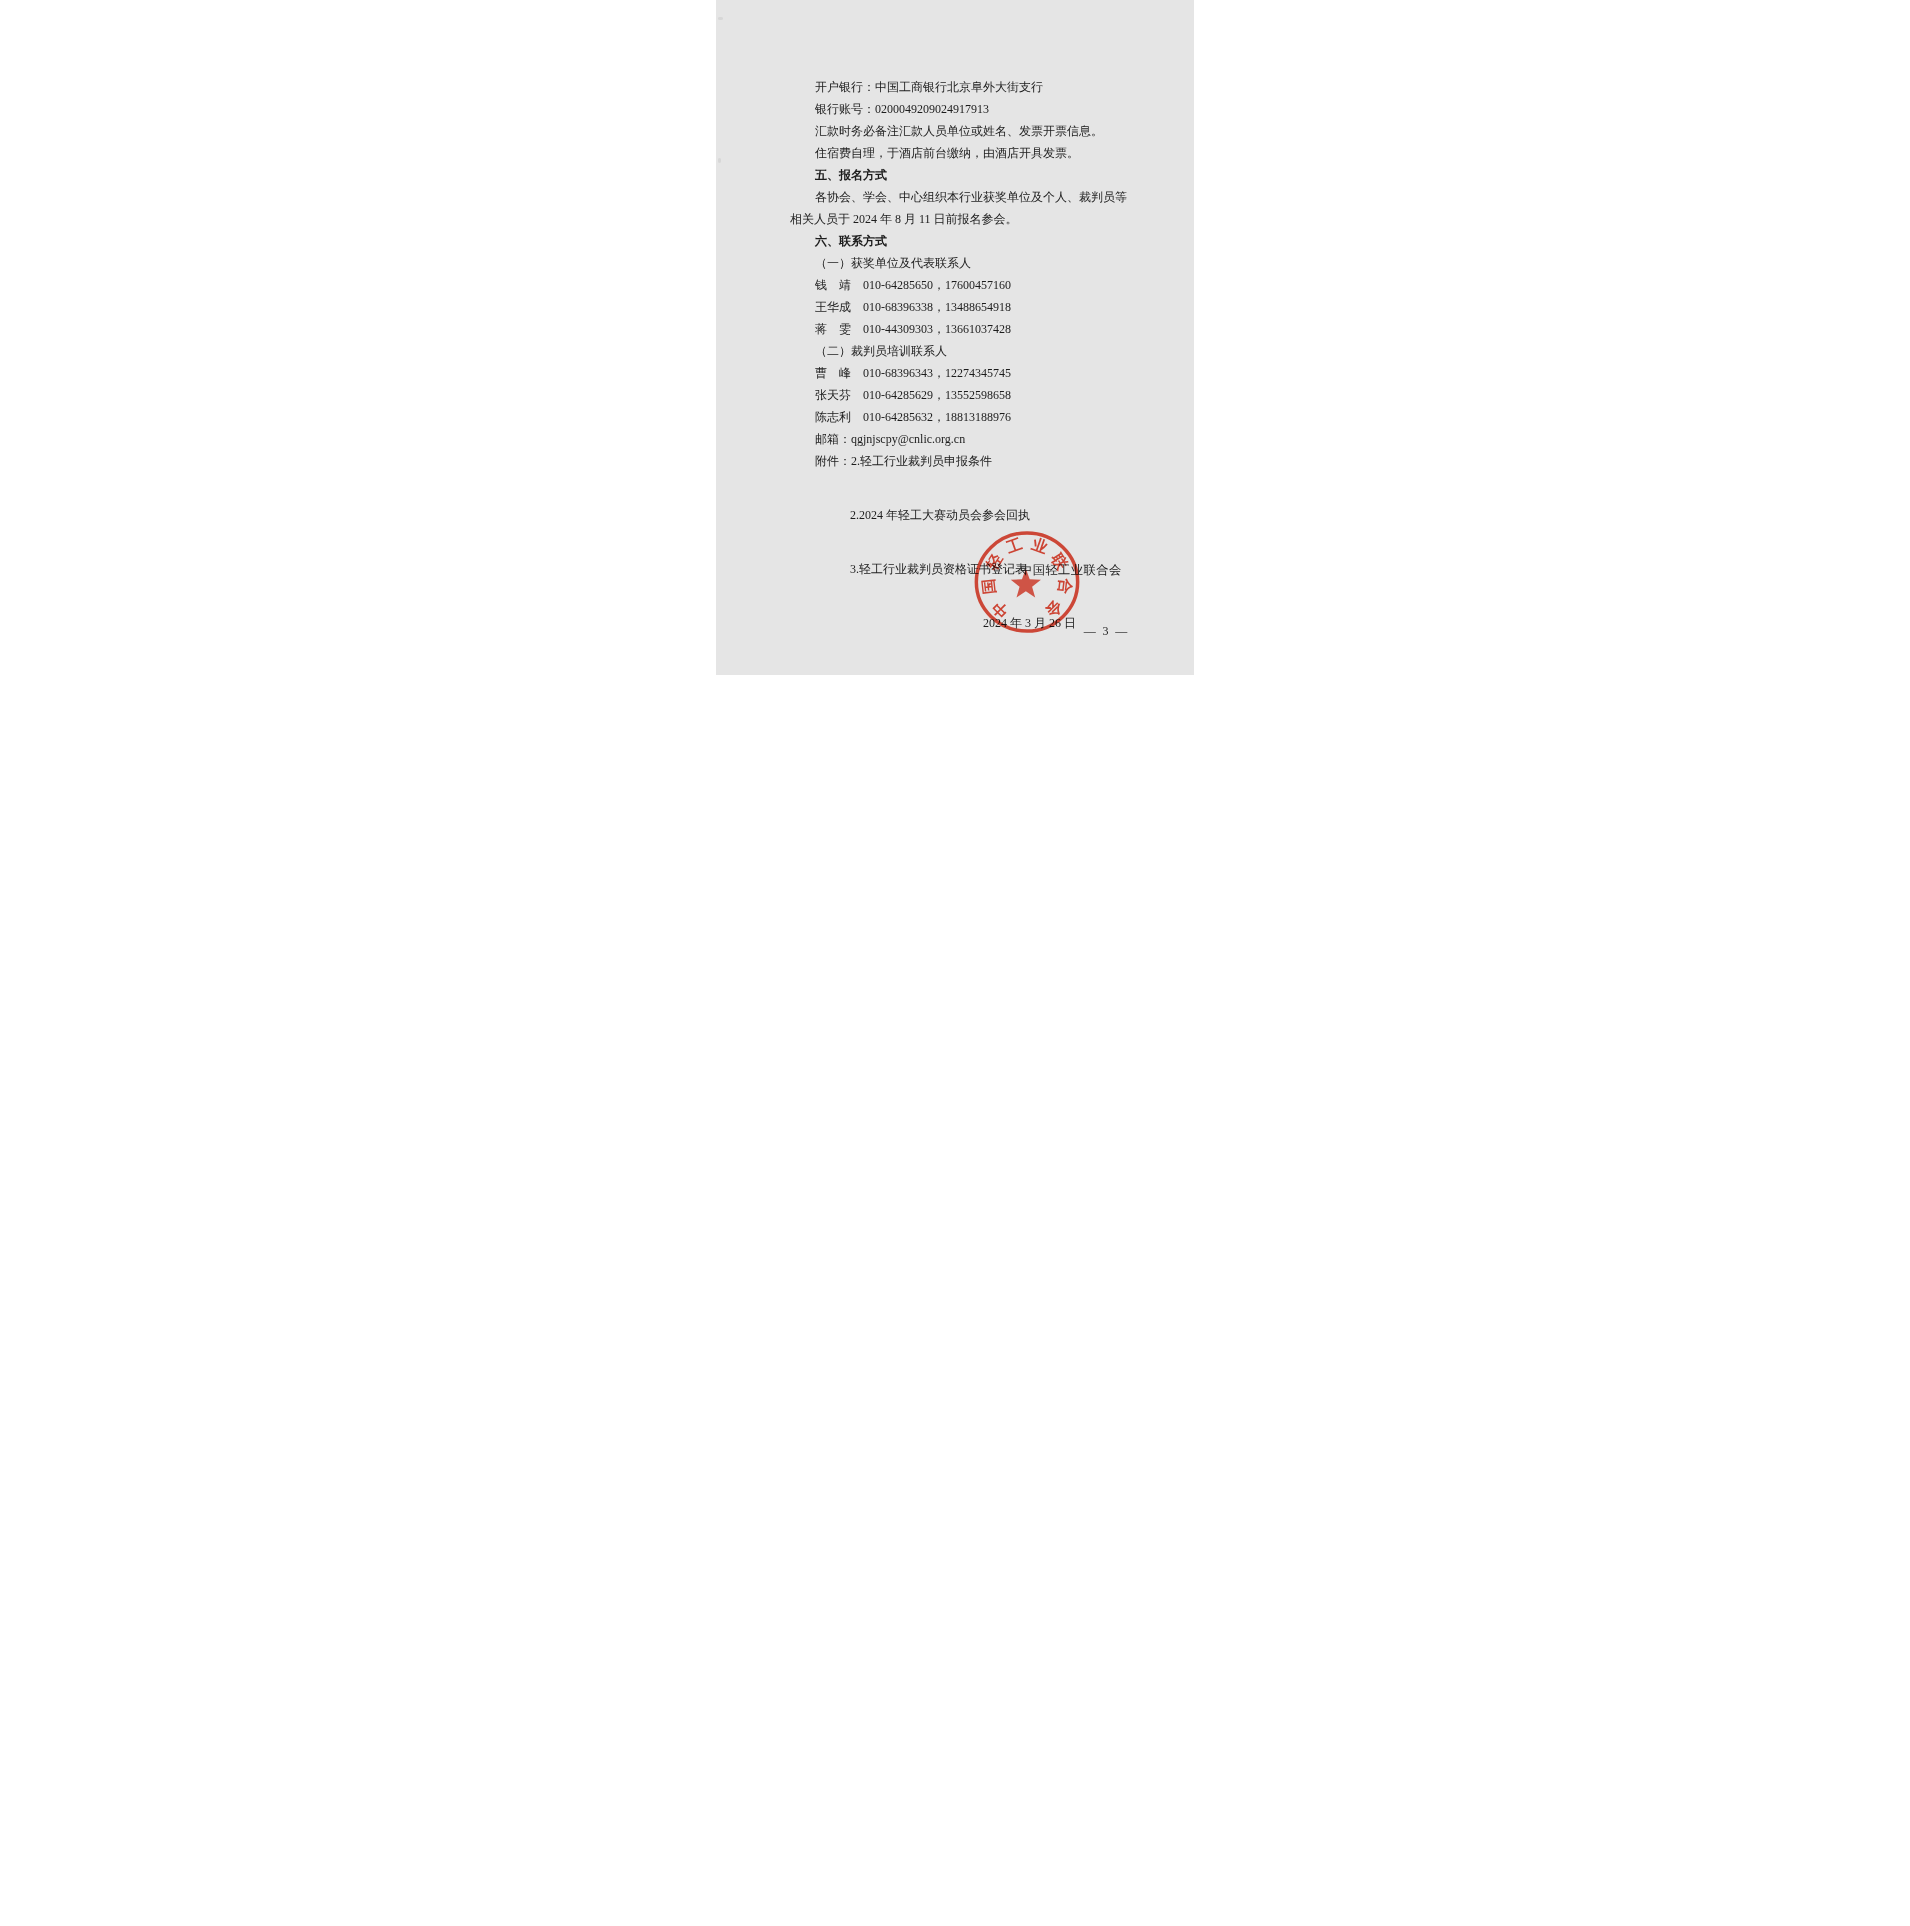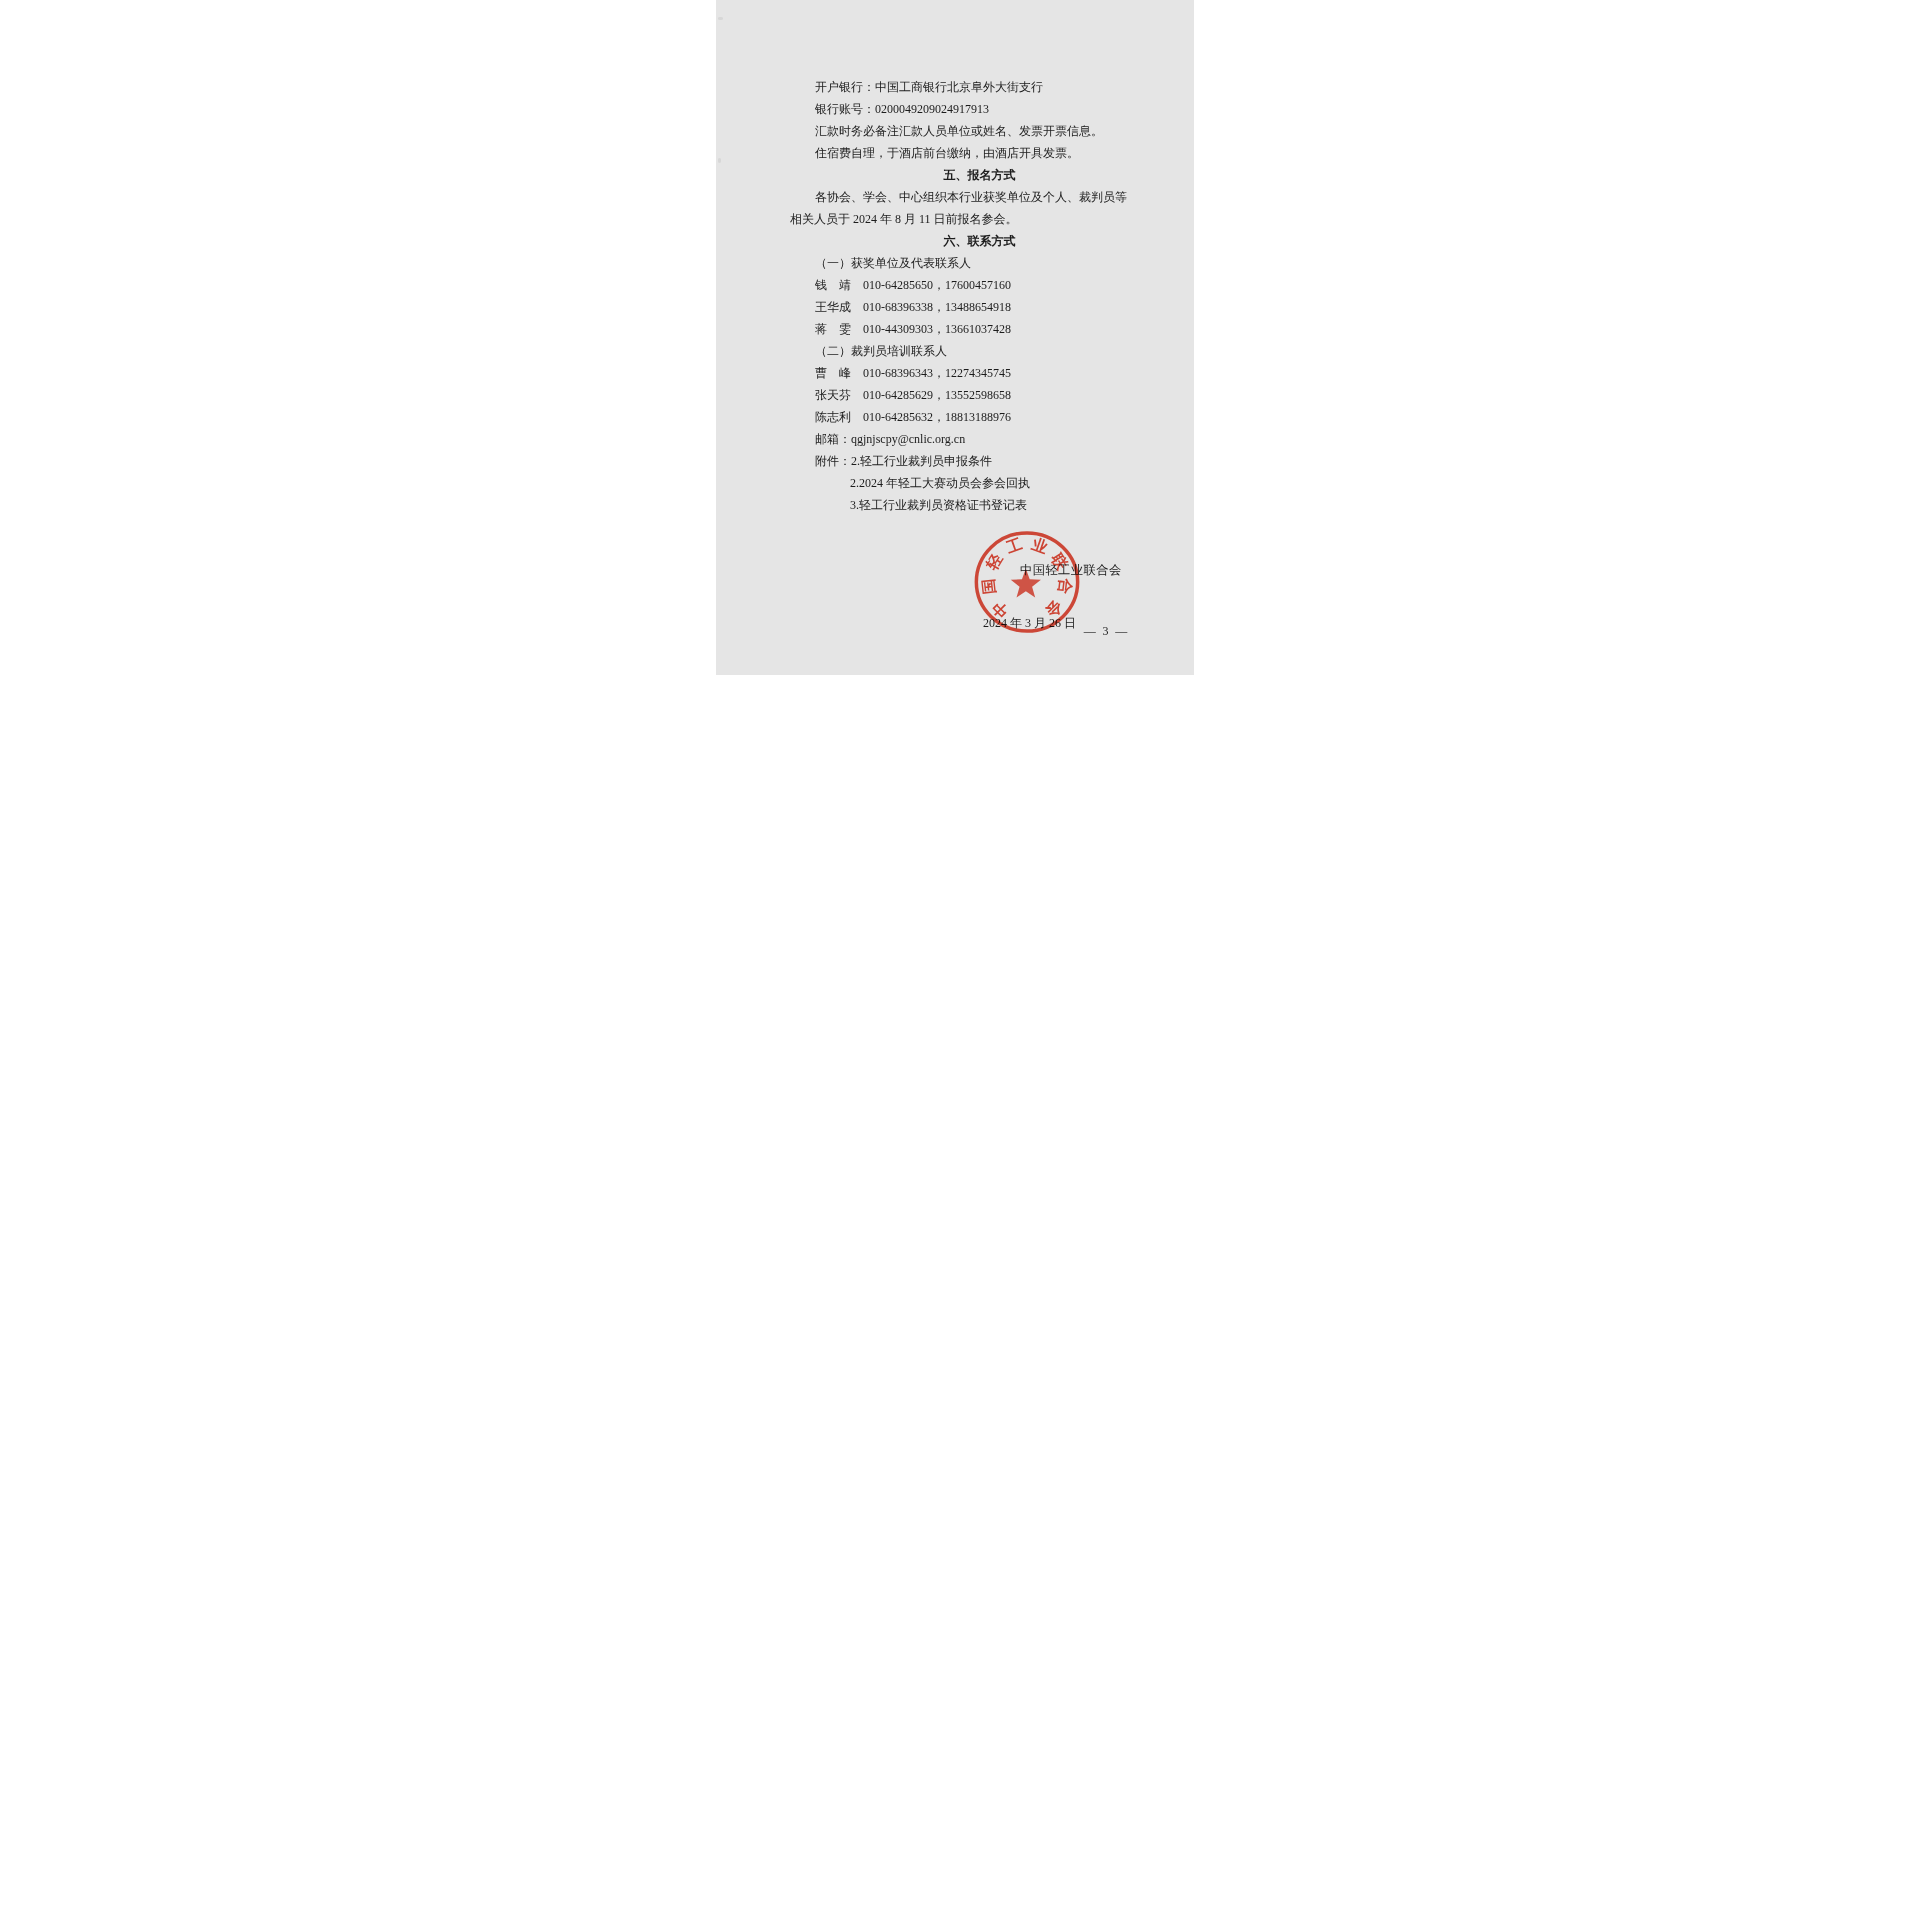--- a/index.html
+++ b/index.html
@@ -23,25 +23,24 @@
     top: 76px;
     width: 354px;
   }
   .line {
     height: 22px;
     line-height: 22px;
     font-size: 12px;
     white-space: pre;
   }
   .ind  { padding-left: 25px; }
-  .ind3 { padding-left: 60px; }
+  .ind3 { padding-left: 60px; margin-top: 32px; }
   .h {
     font-family: "Liberation Sans", "DejaVu Sans", sans-serif;
     font-weight: 700;
-    text-align: center;
   }
   .sig-org {
     position: absolute;
     left: 267px;
     top: 559px;
     height: 23px;
     line-height: 23px;
     font-size: 12.3px;
     letter-spacing: 0.4px;
     white-space: pre;

